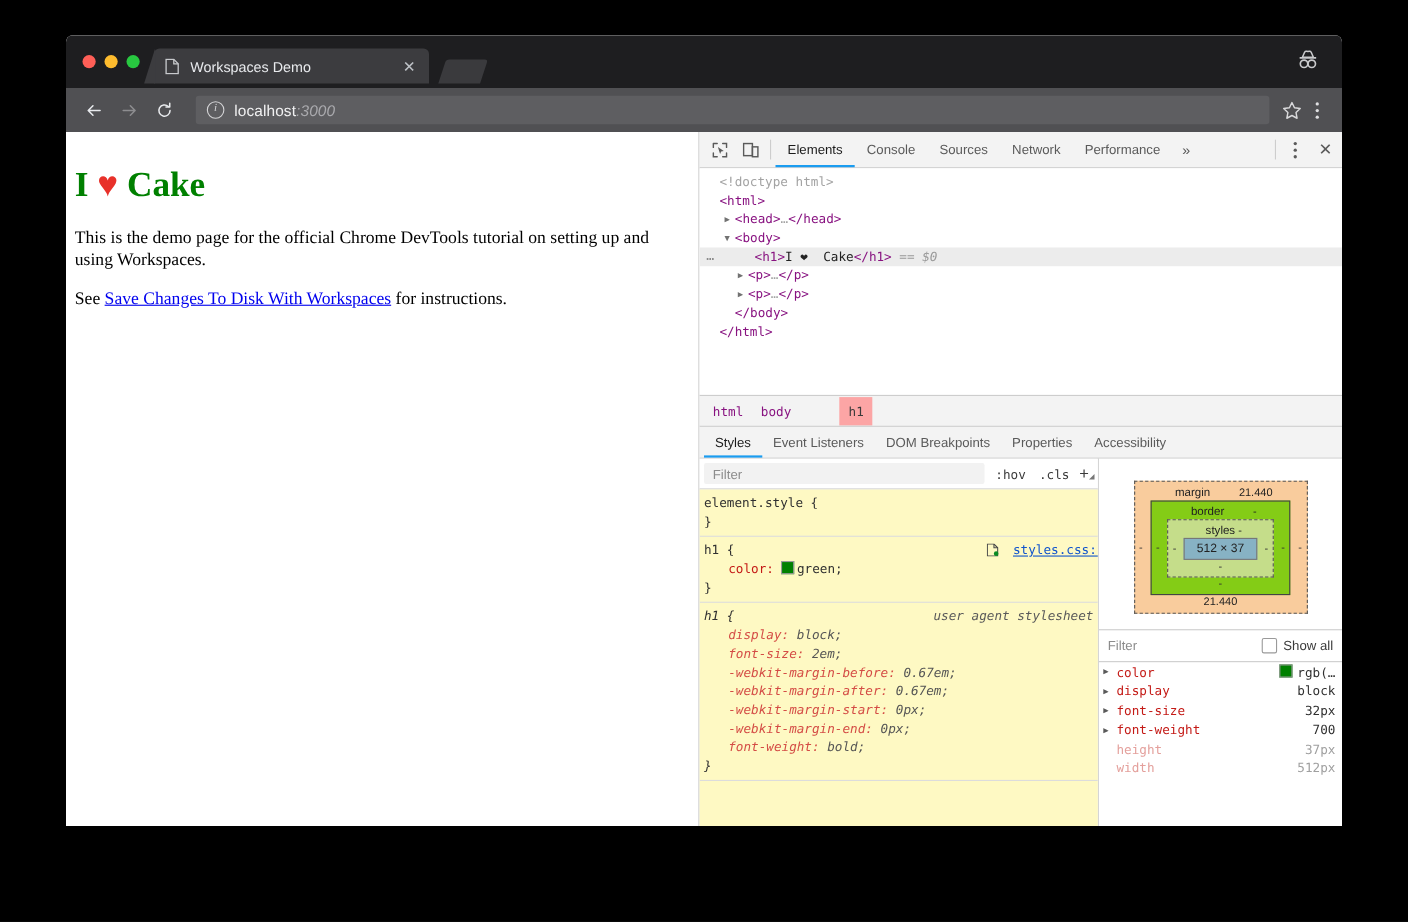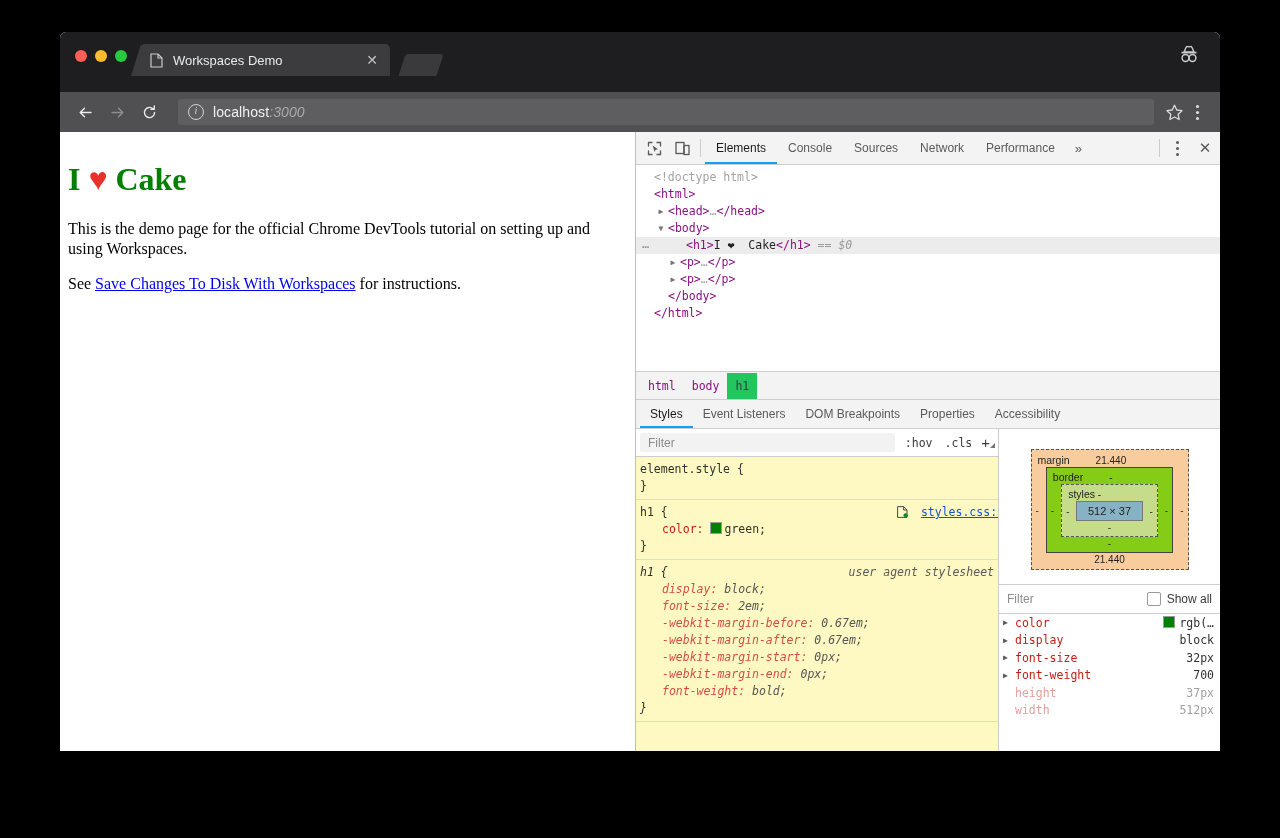--- a/index.html
+++ b/index.html
@@ -15,21 +15,21 @@
     width: 1160px; height: 719px;
     background: #fff;
     border-radius: 6px 6px 0 0;
     overflow: hidden;
     box-shadow: 0 4px 18px rgba(0,0,0,0.45);
   }
 
   
   .tabstrip {
     position: relative;
-    height: 60px;
+    height: 48px;
     background: #1e1e20;
   }
   .traffic {
     position: absolute; left: 15px; top: 18px;
     display: flex; gap: 8px;
   }
   .dot { width: 12px; height: 12px; border-radius: 50%; }
   .dot.red { background: #ff5f57; }
   .dot.yellow { background: #febc2e; }
   .dot.green { background: #28c840; }
@@ -251,21 +251,21 @@
   .crumbs {
     flex: 0 0 27px;
     border-top: 1px solid #cdcdcd;
     background: #f3f3f3;
     display: flex; align-items: center;
     font-family: "DejaVu Sans Mono", monospace;
     font-size: 11.5px;
     padding-left: 4px;
   }
   .crumb { padding: 0 8px; line-height: 26px; color: #881280; }
-  .crumb.active { background: #22c55e; color: #3a3a3a; }
+  .crumb.active { background: #fca5a5; color: #3a3a3a; margin-left: 36px; }
 
   
   .style-tabs {
     flex: 0 0 28px;
     border-top: 1px solid #cdcdcd;
     border-bottom: 1px solid #cdcdcd;
     background: #f3f3f3;
     display: flex; align-items: stretch;
     padding-left: 4px;
   }
@@ -377,21 +377,21 @@
   }
   .bm-content {
     background: #87b2c4;
     border: 1px solid #777;
     margin: 1px 6px;
     padding: 3px 0;
     font-size: 11px;
   }
   .bm-row { display: flex; align-items: center; justify-content: space-between; padding: 0 4px; }
   .bm-side { font-size: 10px; color: #333; }
-  .bm-head { text-align: left; padding-left: 6px; }
+  .bm-head { text-align: center; padding-left: 6px; }
   .bm-head span.v { margin-left: 26px; }
   .bm-center { text-align: center; }
 
   .computed {
     flex: 1 1 auto; display: flex; flex-direction: column;
     border-top: 1px solid #cdcdcd;
     min-height: 0;
   }
   .computed-filter {
     flex: 0 0 28px;

